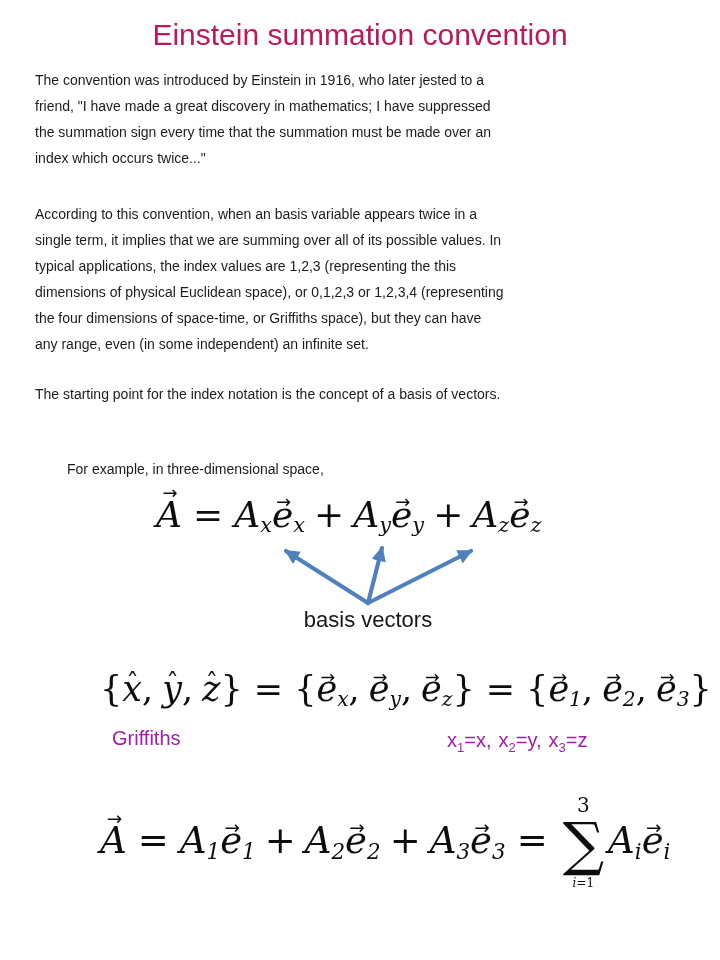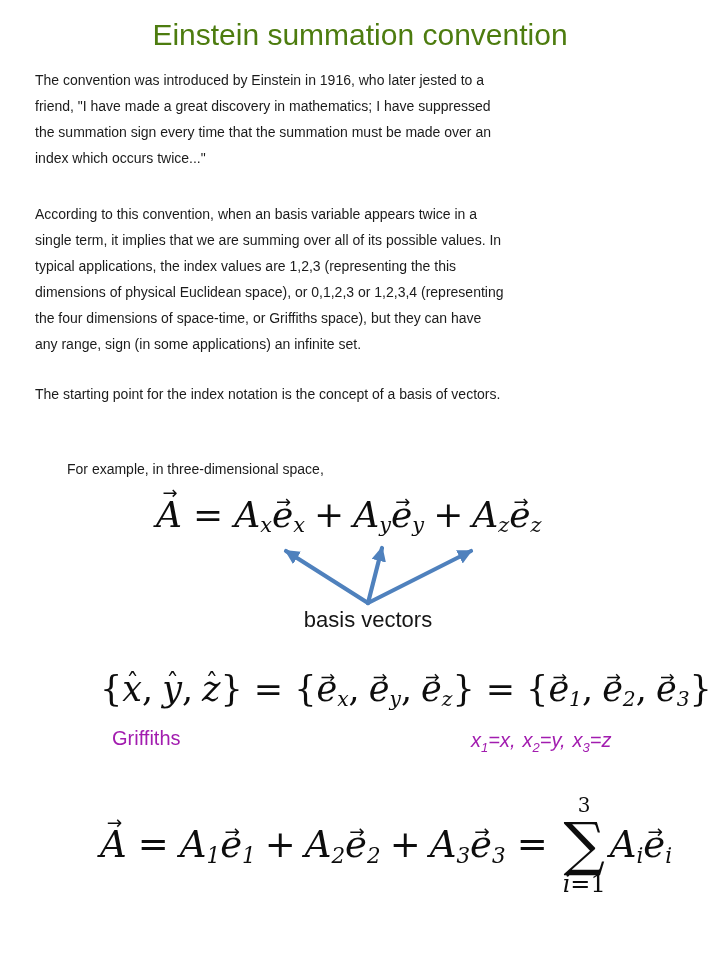--- a/index.html
+++ b/index.html
@@ -2,21 +2,21 @@
 <html><head>
 <meta charset="utf-8">
 <style>
   html,body { margin:0; padding:0; background:#ffffff; }
   .slide {
     position:relative; width:720px; height:960px; background:#ffffff;
     font-family:"Liberation Sans", sans-serif; color:#1b1b1b; overflow:hidden;
   }
   .title {
     position:absolute; left:0; top:18px; width:720px;
-    text-align:center; font-size:30px; color:#4d7c0f;
+    text-align:center; font-size:30px; color:#be185d;
   }
   .para { position:absolute; left:35px; width:670px; font-size:14px; }
   .line { height:26px; line-height:26px; white-space:nowrap; }
   .para-1 { top:67px; }
   .para-2 { top:201px; }
   .para-3 { top:381px; }
   .para-4 { top:456px;margin-left:32px; }
 
   
   .eq { position:absolute; white-space:nowrap; font-family:"DejaVu Serif","Liberation Serif",serif; font-style:italic; color:#0d0d0d; line-height:1.25; }
@@ -36,29 +36,29 @@
   }
   .vec-cap .vec-arrow { top:-8px; }
   .hat { position:relative; display:inline-block; }
   .hat-mark {
     position:absolute; left:52%; transform:translateX(-50%);
     top:3px; font-size:0.72em; font-style:normal; line-height:1;
   }
   .sum { display:inline-flex; flex-direction:column; align-items:center; margin:0 4px; }
   .sum-upper { font-size:20px; font-style:normal; line-height:1; margin-bottom:3px; }
   .sum-sigma { font-size:58px; font-style:normal; line-height:0.92; font-family:"DejaVu Serif",serif; }
-  .sum-lower { font-size:24px; line-height:1; margin-top:1px; }
+  .sum-lower { font-size:12px; line-height:1; margin-top:6px; }
   .sum-lower .up { font-style:normal; }
 
   .arrows-svg { position:absolute; left:252px; top:532px; }
   .basis-label { position:absolute; left:0; top:607px; width:736px; text-align:center; font-size:22px; color:#161616; }
 
   .red-label { position:absolute; color:#a21caf; font-size:20px; white-space:nowrap; }
   .griffiths { left:112px; top:727px; }
-  .index-map { left:471px; top:729px;font-style:italic; }
+  .index-map { left:447px; top:729px; }
   .index-map sub { font-size:13px; line-height:0; }
   .sep { margin-right:7px; }
 </style>
 </head>
 <body>
 
 <div class="slide">
 
   <div class="title">Einstein summation convention</div>
 
@@ -68,21 +68,21 @@
     <div class="line">the summation sign every time that the summation must be made over an</div>
     <div class="line">index which occurs twice..."</div>
   </div>
 
   <div class="para para-2">
     <div class="line">According to this convention, when an basis variable appears twice in a</div>
     <div class="line">single term, it implies that we are summing over all of its possible values. In</div>
     <div class="line">typical applications, the index values are 1,2,3 (representing the this</div>
     <div class="line">dimensions of physical Euclidean space), or 0,1,2,3 or 1,2,3,4 (representing</div>
     <div class="line">the four dimensions of space-time, or Griffiths space), but they can have</div>
-    <div class="line">any range, sign (in some applications) an infinite set.</div>
+    <div class="line">any range, even (in some independent) an infinite set.</div>
   </div>
 
   <div class="para para-3">
     <div class="line">The starting point for the index notation is the concept of a basis of vectors.</div>
   </div>
 
   <div class="para para-4">
     <div class="line">For example, in three-dimensional space,</div>
   </div>
 

